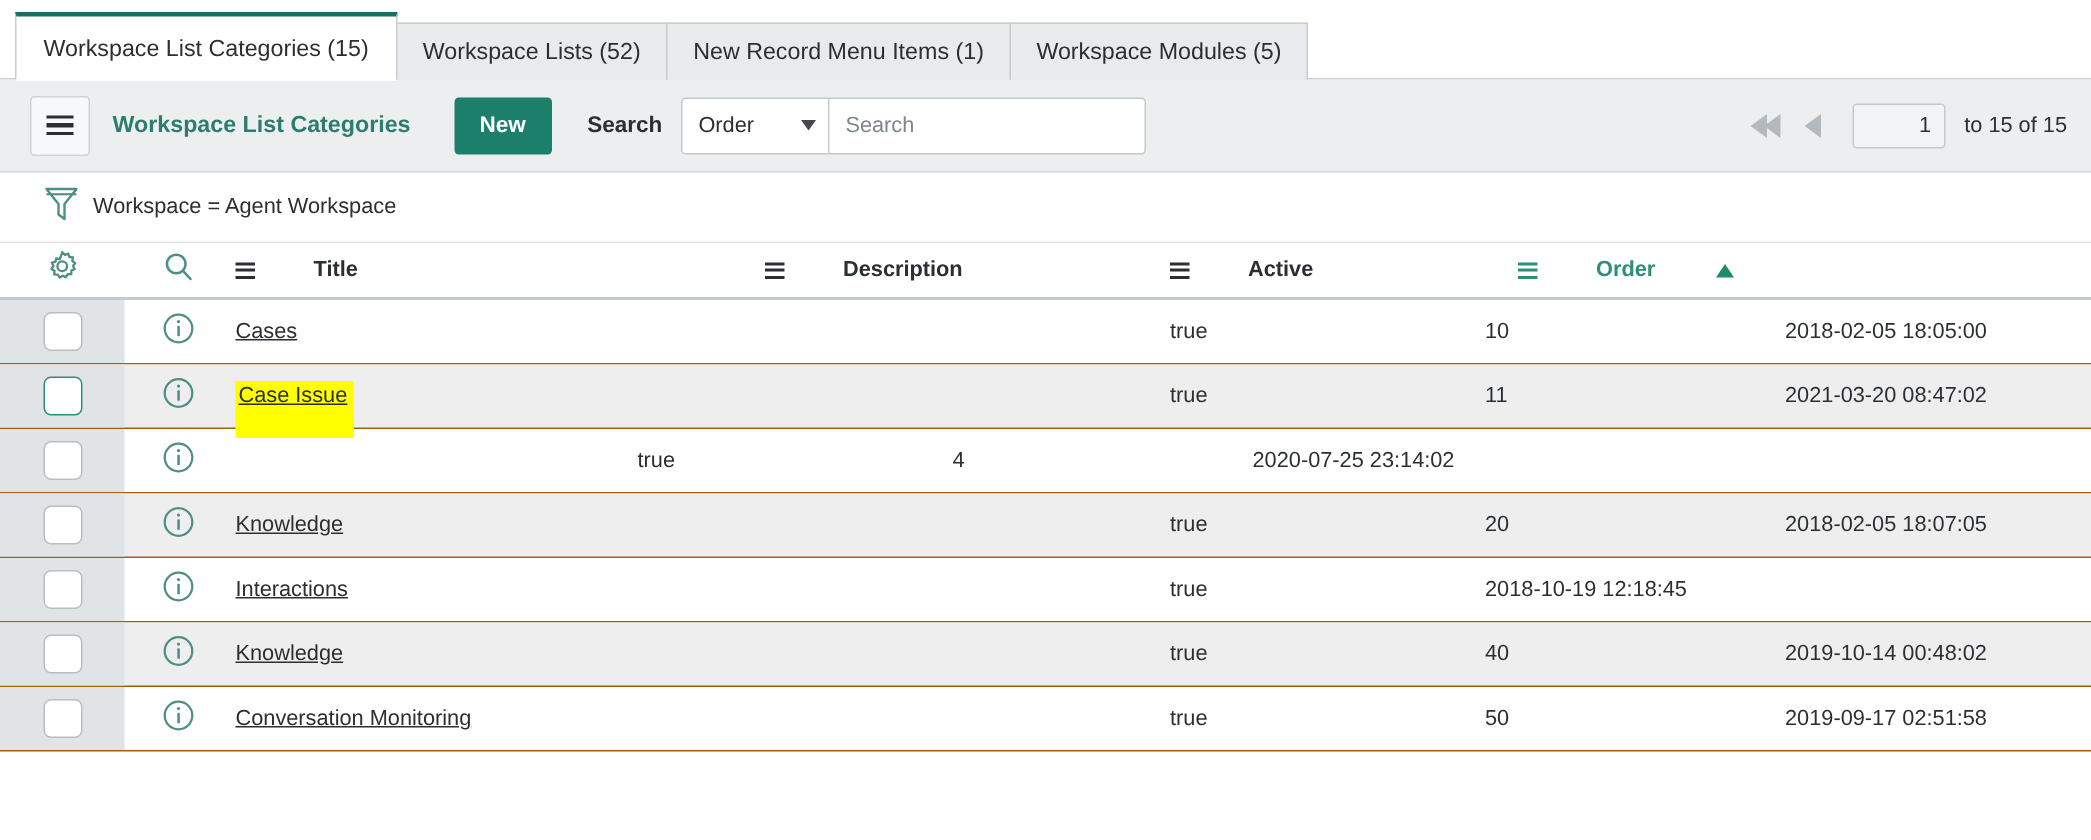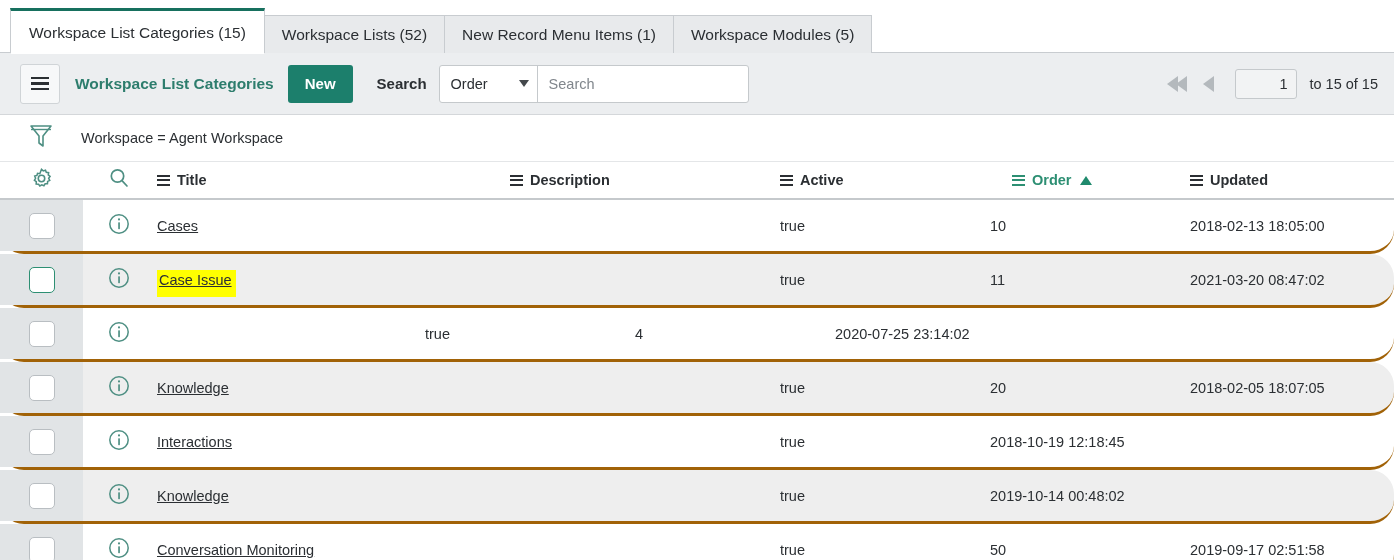--- a/index.html
+++ b/index.html
@@ -104,21 +104,21 @@
     margin-left: 15px;
     font-size: 15.5px;
     font-weight: bold;
     color: #2d7d6d;
     text-decoration: none;
     white-space: nowrap;
     cursor: pointer;
     text-align: center;
   }
   .new-btn {
-    margin-left: 14px;
+    margin-left: 29px;
     background: #1c7f6c;
     color: #ffffff;
     font-size: 15px;
     font-weight: bold;
     border: none;
     border-radius: 3px;
     height: 38px;
     padding: 0 17px;
     cursor: pointer;
     font-family: "Liberation Sans", sans-serif;
@@ -221,21 +221,21 @@
     height: 47px;
     background: #ffffff;
     display: flex;
     align-items: center;
     padding-left: 28px;
     box-sizing: border-box;
     border-bottom: 1px solid #e4e6e8;
   }
   .funnel { flex: none; cursor: pointer; }
   .breadcrumb-text {
-    margin-left: 27px;
+    margin-left: 8px;
     font-size: 14.5px;
     color: #2b2f33;
     cursor: pointer;
   }
 
   
   .grid { width: 1394px; }
   .grid-row {
     display: flex;
     align-items: center;
@@ -272,20 +272,21 @@
 
   .head-row .c-check { background: #ffffff; }
   .th {
     display: flex;
     align-items: center;
     font-size: 14.5px;
     font-weight: bold;
     color: #2b2f33;
     cursor: pointer;
     white-space: nowrap;
+    gap: 32px;
   }
   .th.sorted { color: #2d8f73; }
   .th-bars {
     display: inline-flex;
     flex-direction: column;
     gap: 2.5px;
     margin-right: 7px;
     flex: none;
   }
   .th-bars i {
@@ -300,24 +301,23 @@
     border-left: 6px solid transparent;
     border-right: 6px solid transparent;
     border-bottom: 9px solid #1f8a6d;
     margin-left: 8px;
   }
   .th-order-wrap { justify-content: flex-start; padding-left: 22px; }
 
   .gear-icon, .mag-icon { cursor: pointer; display: block; }
 
   .data-row {
-    height: 54px;
-    border-bottom: 3px solid #a16207;
-    background: #ffffff;
-    border-radius: 24px;
+    height: 43px;
+    border-bottom: 1px solid #a16207;
+    background: #ffffff;
   }
   .data-row.alt { background: #eeeeee; }
   .data-row .c-check { background: #e1e4e6; }
   .data-row.alt .c-check { background: #e1e4e6; }
 
   .cbox {
     width: 26px;
     height: 26px;
     background: #ffffff;
     border: 1px solid #b9bec2;
@@ -331,21 +331,21 @@
 
   .cell-link {
     font-size: 14.5px;
     color: #2b2f33;
     text-decoration: underline;
     cursor: pointer;
     white-space: nowrap;
   }
   .cell-link.hl {
     background: #ffff00;
-    padding: 2px 4px 9px 2px;
+    padding: 2px 4px 20px 2px;
     text-align: right;
   }
   .cell-text {
     font-size: 14.5px;
     color: #2b2f33;
     white-space: nowrap;
   }
   .cell-num {
     font-size: 14.5px;
     color: #2b2f33;
@@ -463,49 +463,39 @@
       <span class="th sorted th-order-wrap">
         <span class="th-bars">
             <i></i>
             <i></i>
             <i></i>
           </span>
         <span>Order</span>
         <span class="sort-asc"></span>
       </span>
     </div>
-    <div class="c-upd">
-      <span class="th">
-        <span class="th-bars">
-            <i></i>
-            <i></i>
-            <i></i>
-          </span>
-        <span>Updated</span>
-      </span>
-    </div>
   </div>
 
   <div id="rows-container">
       <div class="grid-row data-row">
         <div class="c-check">
           <span class="cbox"></span>
         </div>
         <div class="c-info">
           <span class="info-icon"><svg width="24" height="24" viewBox="0 0 24 24">
               <circle cx="12" cy="12" r="9.2" fill="none" stroke="#4e8f83" stroke-width="1.5"></circle>
               <circle cx="12" cy="7.4" r="1.05" fill="#4e8f83"></circle>
               <rect x="11.2" y="10.2" width="1.7" height="7.0" rx="0.6" fill="#4e8f83"></rect>
             </svg></span>
         </div>
         <div class="c-title"><a class="cell-link" href="#">Cases</a></div>
         <div class="c-desc"><span class="cell-text"></span></div>
         <div class="c-active"><span class="cell-text">true</span></div>
         <div class="c-order"><span class="cell-num">10</span></div>
-        <div class="c-upd"><span class="cell-text">2018-02-13 18:05:00</span></div>
+        <div class="c-upd"><span class="cell-text">2018-02-05 18:05:00</span></div>
       </div>
       <div class="grid-row data-row alt">
         <div class="c-check">
           <span class="cbox focused"></span>
         </div>
         <div class="c-info">
           <span class="info-icon"><svg width="24" height="24" viewBox="0 0 24 24">
               <circle cx="12" cy="12" r="9.2" fill="none" stroke="#4e8f83" stroke-width="1.5"></circle>
               <circle cx="12" cy="7.4" r="1.05" fill="#4e8f83"></circle>
               <rect x="11.2" y="10.2" width="1.7" height="7.0" rx="0.6" fill="#4e8f83"></rect>
@@ -573,20 +563,21 @@
         <div class="c-info">
           <span class="info-icon"><svg width="24" height="24" viewBox="0 0 24 24">
               <circle cx="12" cy="12" r="9.2" fill="none" stroke="#4e8f83" stroke-width="1.5"></circle>
               <circle cx="12" cy="7.4" r="1.05" fill="#4e8f83"></circle>
               <rect x="11.2" y="10.2" width="1.7" height="7.0" rx="0.6" fill="#4e8f83"></rect>
             </svg></span>
         </div>
         <div class="c-title"><a class="cell-link" href="#">Knowledge</a></div>
         <div class="c-desc"><span class="cell-text"></span></div>
         <div class="c-active"><span class="cell-text">true</span></div>
+        <div class="c-order"><span class="cell-num">40</span></div>
         <div class="c-upd"><span class="cell-text">2019-10-14 00:48:02</span></div>
       </div>
       <div class="grid-row data-row">
         <div class="c-check">
           <span class="cbox"></span>
         </div>
         <div class="c-info">
           <span class="info-icon"><svg width="24" height="24" viewBox="0 0 24 24">
               <circle cx="12" cy="12" r="9.2" fill="none" stroke="#4e8f83" stroke-width="1.5"></circle>
               <circle cx="12" cy="7.4" r="1.05" fill="#4e8f83"></circle>

